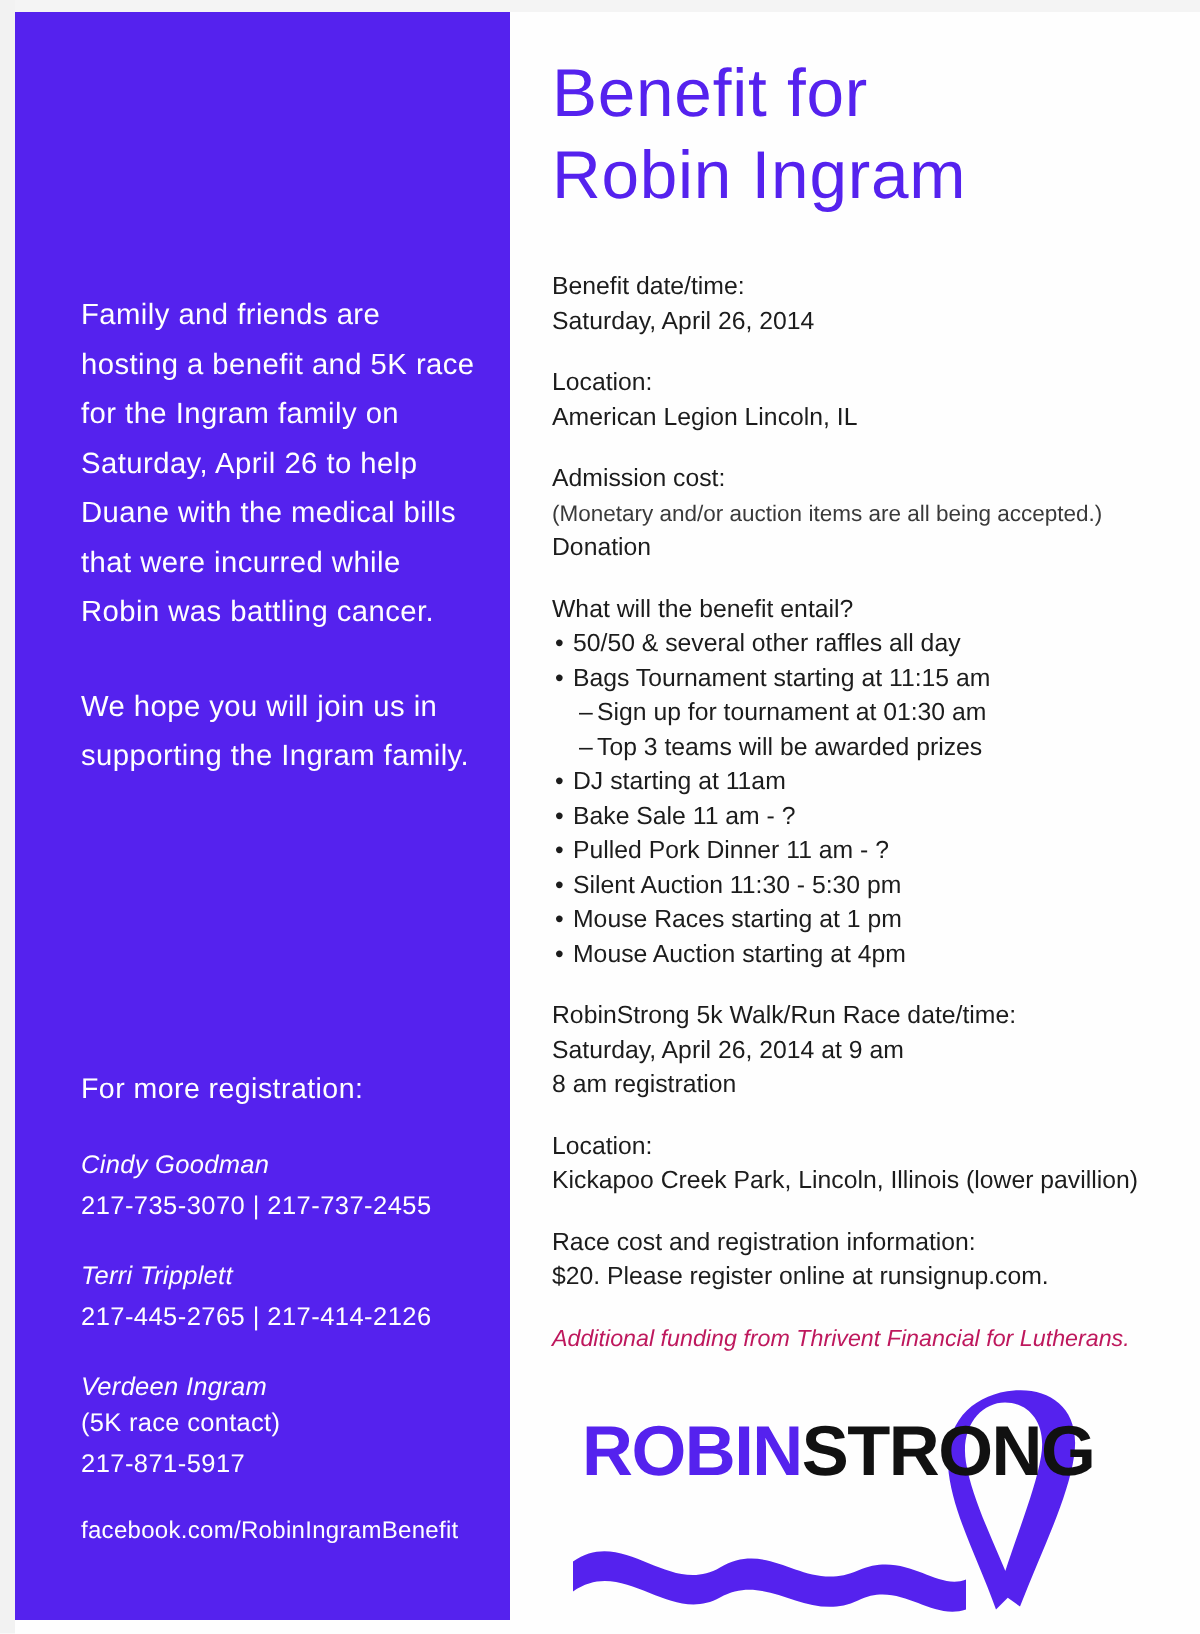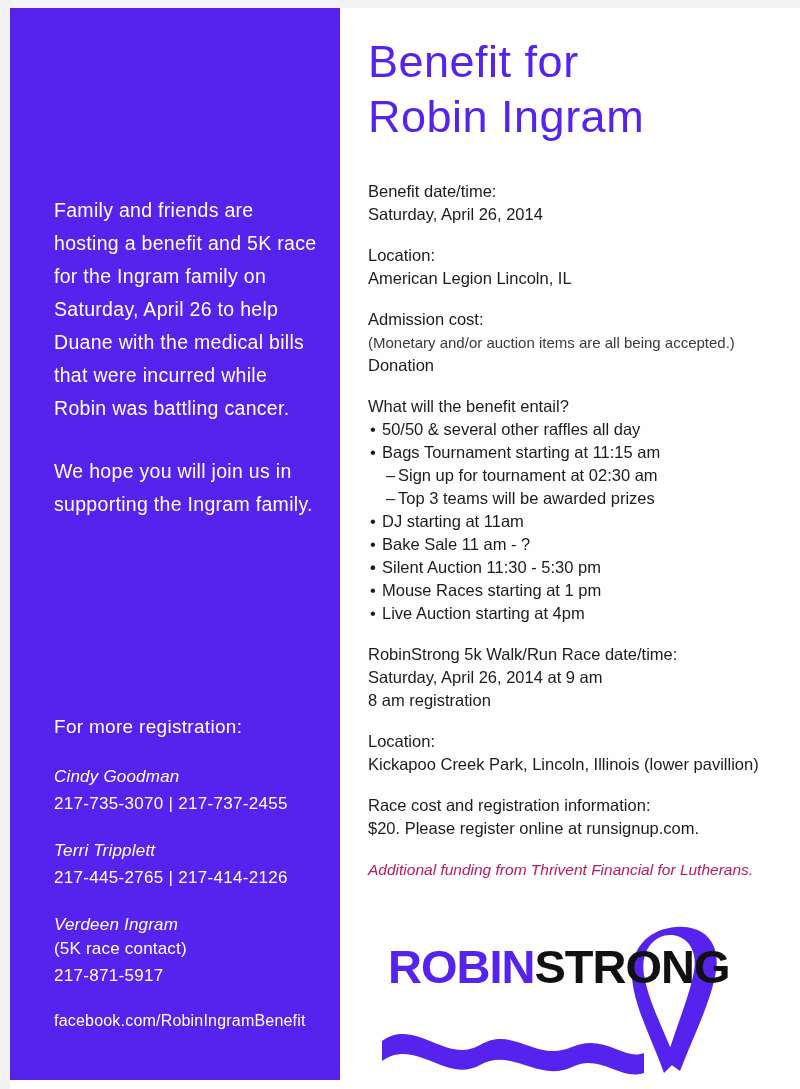--- a/index.html
+++ b/index.html
@@ -287,28 +287,28 @@
         <span class="ln">Admission cost:</span>
         <span class="ln note">(Monetary and/or auction items are all being accepted.)</span>
         <span class="ln">Donation</span>
       </div>
 
       <div class="blk">
         <span class="ln">What will the benefit entail?</span>
         <ul class="bullets">
           <li><span class="dot">•</span><span>50/50 &amp; several other raffles all day</span></li>
           <li><span class="dot">•</span><span>Bags Tournament starting at 11:15 am</span></li>
-          <li class="sub"><span class="dash">–</span><span>Sign up for tournament at 02:30 am</span></li>
+          <li class="sub"><span class="dash">–</span><span>Sign up for tournament at 01:30 am</span></li>
           <li class="sub"><span class="dash">–</span><span>Top 3 teams will be awarded prizes</span></li>
           <li><span class="dot">•</span><span>DJ starting at 11am</span></li>
           <li><span class="dot">•</span><span>Bake Sale 11 am - ?</span></li>
-          <li><span class="dot">•</span></li>
+          <li><span class="dot">•</span><span>Pulled Pork Dinner 11 am - ?</span></li>
           <li><span class="dot">•</span><span>Silent Auction 11:30 - 5:30 pm</span></li>
           <li><span class="dot">•</span><span>Mouse Races starting at 1 pm</span></li>
-          <li><span class="dot">•</span><span>Live Auction starting at 4pm</span></li>
+          <li><span class="dot">•</span><span>Mouse Auction starting at 4pm</span></li>
         </ul>
       </div>
 
       <div class="blk">
         <span class="ln">RobinStrong 5k Walk/Run Race date/time:</span>
         <span class="ln">Saturday, April 26, 2014 at 9 am</span>
         <span class="ln">8 am registration</span>
       </div>
 
       <div class="blk">

